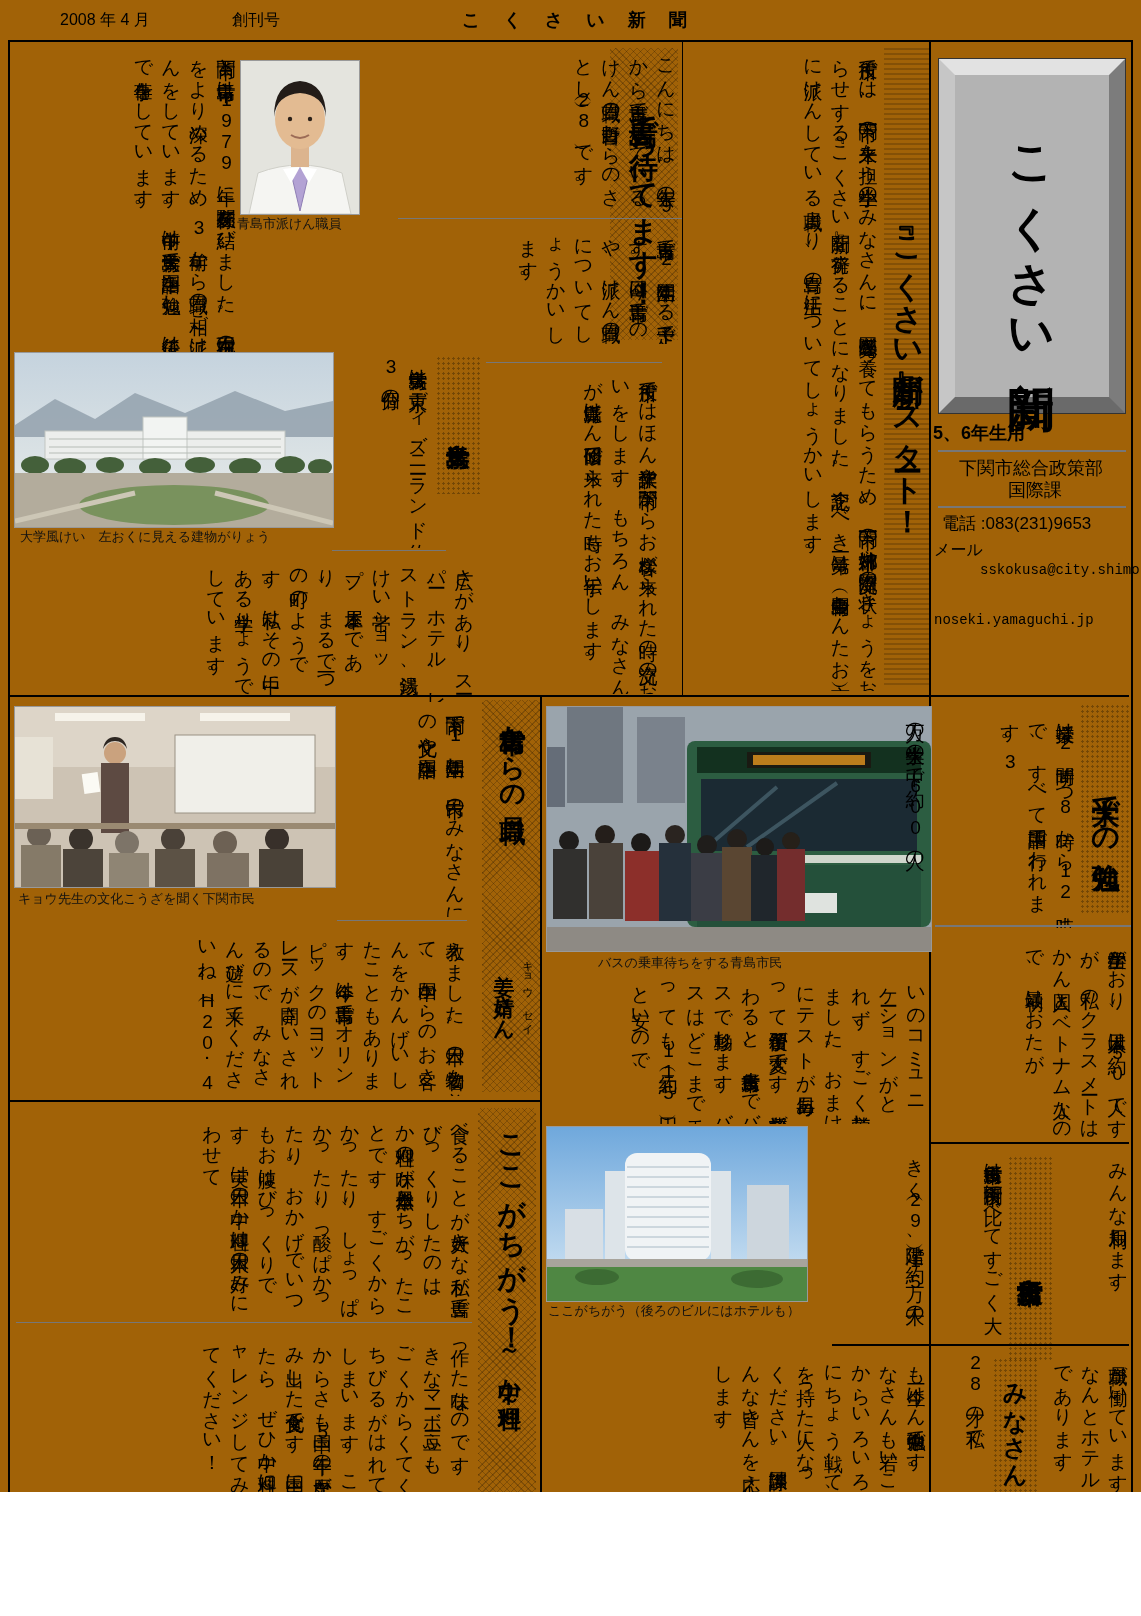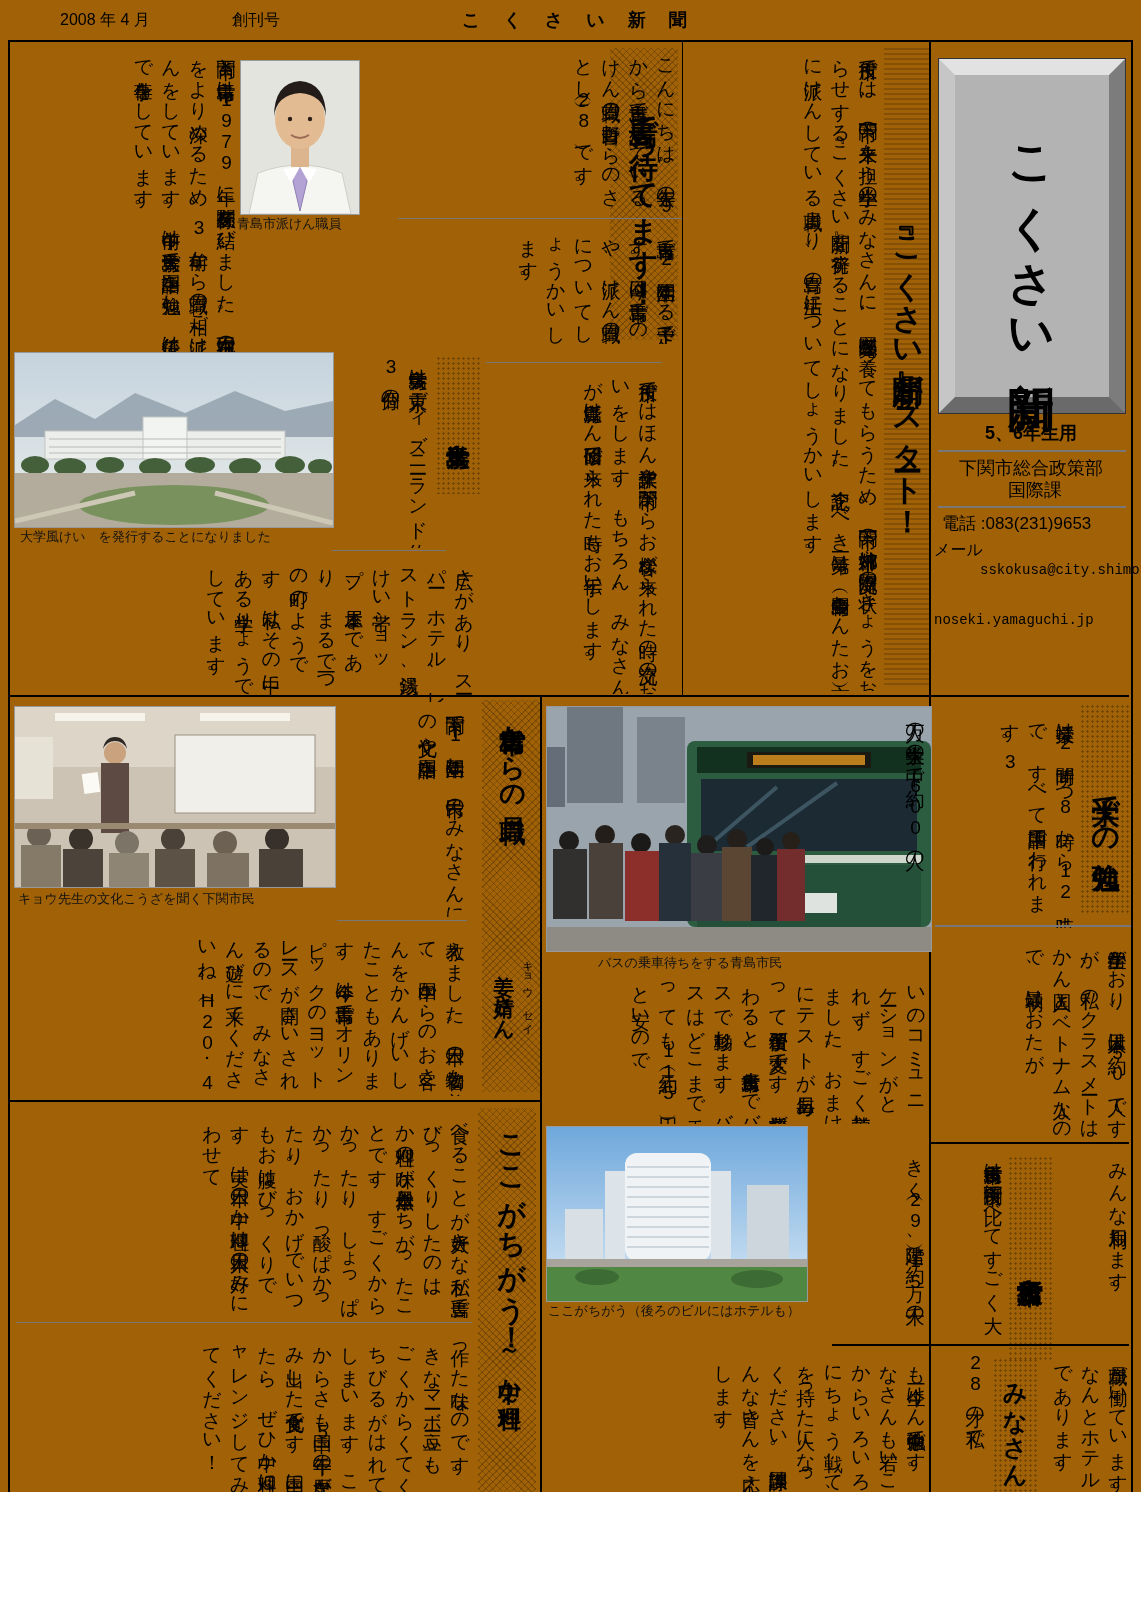--- a/index.html
+++ b/index.html
@@ -45,21 +45,21 @@
   <div class="abs rule" style="left:540px;top:697px;width:2px;height:816px;"></div>
   <div class="abs rule" style="left:10px;top:1100px;width:530px;height:2px;"></div>
   <div class="abs rule" style="left:931px;top:1142px;width:198px;height:2px;"></div>
   <div class="abs rule" style="left:832px;top:1344px;width:297px;height:2px;"></div>
 
   <div class="abs" style="left:938px;top:58px;width:186px;height:354px;border:1px solid #333;background:#999;">
     <div class="mast-bevel">
       <span class="mast-title">こくさい新聞</span>
     </div>
   </div>
-  <div class="abs center" style="left:936px;top:420px;width:190px;height:26px;font-size:18px;font-weight:700;">5、6年生用</div>
+  <div class="abs center" style="left:884px;top:420px;width:190px;height:26px;font-size:18px;font-weight:700;">5、6年生用</div>
   <div class="abs rule-thin" style="left:938px;top:450px;width:188px;height:2px;"></div>
   <div class="abs center" style="left:936px;top:456px;width:190px;height:24px;font-size:18px;">下関市総合政策部</div>
   <div class="abs center" style="left:940px;top:478px;width:190px;height:24px;font-size:18px;">国際課</div>
   <div class="abs rule-thin" style="left:938px;top:506px;width:188px;height:2px;"></div>
   <div class="abs" style="left:934px;top:512px;width:198px;font-size:17px;margin-left:8px;">電話 :083(231)9653</div>
   <div class="abs" style="left:934px;top:540px;width:90px;font-size:16px;">メール</div>
   <div class="abs mono" style="left:934px;top:562px;width:198px;font-size:14px;margin-left:46px;">sskokusa@city.shimo</div>
   <div class="abs mono" style="left:934px;top:612px;width:198px;font-size:14px;">noseki.yamaguchi.jp</div>
 
   <div class="abs v head hstripe center" style="left:884px;top:48px;width:46px;height:640px;font-size:30px;">『こくさい新聞』がスタート！</div>
@@ -114,21 +114,21 @@
           <ellipse cx="185" cy="112" rx="15" ry="8"></ellipse>
           <ellipse cx="230" cy="114" rx="16" ry="9"></ellipse>
           <ellipse cx="275" cy="112" rx="15" ry="9"></ellipse>
           <ellipse cx="305" cy="114" rx="12" ry="8"></ellipse>
         </g>
       <rect y="120" width="318" height="54" fill="#b3ac9c"></rect>
       <ellipse cx="159" cy="152" rx="95" ry="20" fill="#79925d"></ellipse>
       <path d="M0,168 L120,140 M318,170 L200,140" stroke="#cdc7b6" stroke-width="5" fill="none"></path>
     </svg>
   </div>
-  <div class="abs caption" style="left:20px;top:528px;width:310px;">大学風けい　を発行することになりました</div>
+  <div class="abs caption" style="left:20px;top:528px;width:310px;">大学風けい　左おくに見える建物がりょう</div>
 
   <div class="abs v head dotted center" style="left:436px;top:356px;width:44px;height:138px;font-size:24px;">青島大学</div>
   <div class="abs v body-txt" style="left:330px;top:356px;width:102px;height:192px;">青島大学は東京ディズニーランド約3個分の</div>
   <div class="abs rule-thin" style="left:332px;top:550px;width:114px;height:1px;"></div>
   <div class="abs v body-txt" style="left:16px;top:556px;width:462px;height:146px;">広さがあり、スーパー、ホテル、レストラン、銭湯、けい帯ショップ、本屋まであり、まるで一つの町のようです。私はその中にある学生りょうで生活しています。</div>
 
   <div class="abs rule-thin" style="left:486px;top:362px;width:176px;height:1px;"></div>
   <div class="abs v body-txt" style="left:486px;top:368px;width:176px;height:326px;">市役所ではほん訳作業や下関市からお客様が来られた時の交流のお手伝いをします。もちろん、みなさんが青島派けん研修団で来られた時もお手伝いします。</div>
 
   <div class="abs" style="left:14px;top:706px;width:320px;height:180px;border:1px solid #999;">

